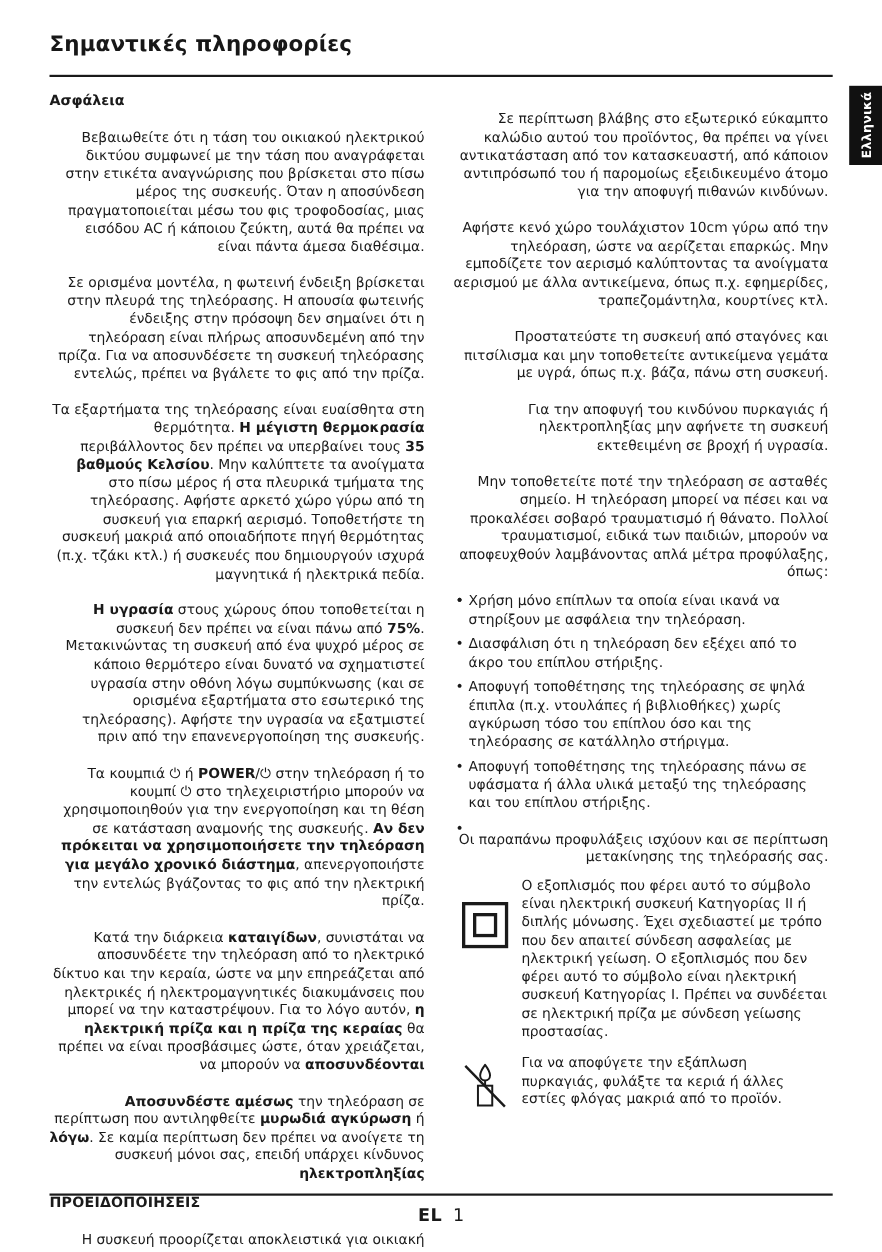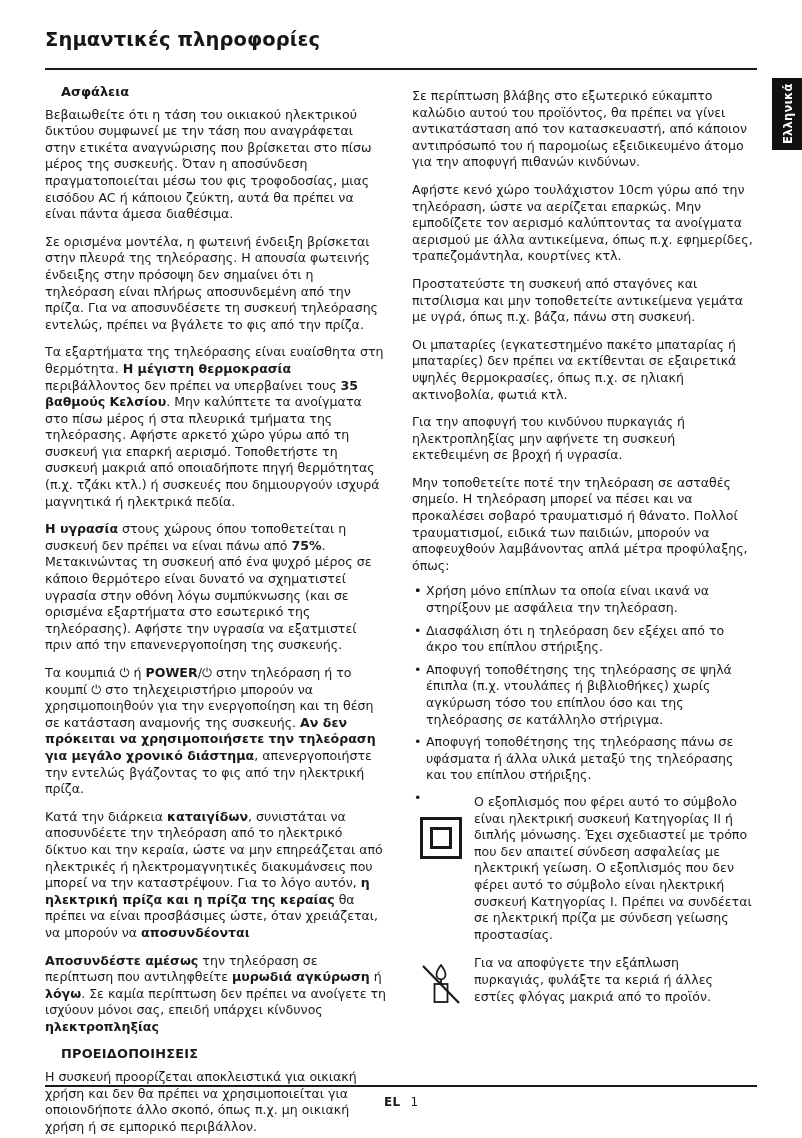--- a/index.html
+++ b/index.html
@@ -73,28 +73,29 @@
     font-size: 12.6px;
     line-height: 16.6px;
     text-align: left;
   }
   .col-left { left: 45px; }
   .col-right { left: 412px; }
 
   .sec-head {
     font-weight: bold;
     font-size: 12.9px;
-    margin: 0 0 6px 16px;
+    margin: 0 0 6px 0;
     line-height: 16.6px;
   }
   .sec-head.caps {
     letter-spacing: 0.2px;
   }
   p.para {
-    margin: 4px 0 11px 0;
+    margin: 16px 0 11px 0;
+    text-align: right;
   }
   p.para:last-child { margin-bottom: 0; }
   p.tight { margin-bottom: 9px; }
   b { font-weight: bold; }
 
   
   ul.bullets {
     list-style: none;
     margin: 0 0 10px 0;
     padding: 0;
@@ -140,21 +141,21 @@
     width: 712px;
     height: 2px;
     background: #1a1a1a;
   }
   .footer {
     position: absolute;
     left: 45px;
     top: 1095px;
     width: 712px;
     text-align: center;
-    font-size: 12px;
+    font-size: 16px;
   }
   .footer .lang-code {
     font-weight: bold;
     letter-spacing: 0.3px;
   }
   .footer .page-num {
     margin-left: 10px;
     font-weight: normal;
   }
   .pw { font-family: "DejaVu Sans", sans-serif; }
@@ -180,45 +181,45 @@
     <p class="para">Σε ορισμένα μοντέλα, η φωτεινή ένδειξη βρίσκεται στην πλευρά της τηλεόρασης. Η απουσία φωτεινής ένδειξης στην πρόσοψη δεν σημαίνει ότι η τηλεόραση είναι πλήρως αποσυνδεμένη από την πρίζα. Για να αποσυνδέσετε τη συσκευή τηλεόρασης εντελώς, πρέπει να βγάλετε το φις από την πρίζα.</p>
 
     <p class="para"><span>Τα εξαρτήματα της τηλεόρασης είναι ευαίσθητα στη θερμότητα. </span><b>Η μέγιστη θερμοκρασία</b><span> περιβάλλοντος δεν πρέπει να υπερβαίνει τους </span><b>35 βαθμούς Κελσίου</b><span>. Μην καλύπτετε τα ανοίγματα στο πίσω μέρος ή στα πλευρικά τμήματα της τηλεόρασης. Αφήστε αρκετό χώρο γύρω από τη συσκευή για επαρκή αερισμό. Τοποθετήστε τη συσκευή μακριά από οποιαδήποτε πηγή θερμότητας (π.χ. τζάκι κτλ.) ή συσκευές που δημιουργούν ισχυρά μαγνητικά ή ηλεκτρικά πεδία.</span></p>
 
     <p class="para"><b>Η υγρασία</b><span> στους χώρους όπου τοποθετείται η συσκευή δεν πρέπει να είναι πάνω από </span><b>75%</b><span>. Μετακινώντας τη συσκευή από ένα ψυχρό μέρος σε κάποιο θερμότερο είναι δυνατό να σχηματιστεί υγρασία στην οθόνη λόγω συμπύκνωσης (και σε ορισμένα εξαρτήματα στο εσωτερικό της τηλεόρασης). Αφήστε την υγρασία να εξατμιστεί πριν από την επανενεργοποίηση της συσκευής.</span></p>
 
     <p class="para"><span>Τα κουμπιά </span><span class="pw">⏻</span><span> ή </span><b>POWER</b><span>/</span><span class="pw">⏻</span><span> στην τηλεόραση ή το κουμπί </span><span class="pw">⏻</span><span> στο τηλεχειριστήριο μπορούν να χρησιμοποιηθούν για την ενεργοποίηση και τη θέση σε κατάσταση αναμονής της συσκευής. </span><b>Αν δεν πρόκειται να χρησιμοποιήσετε την τηλεόραση για μεγάλο χρονικό διάστημα</b><span>, απενεργοποιήστε την εντελώς βγάζοντας το φις από την ηλεκτρική πρίζα.</span></p>
 
     <p class="para"><span>Κατά την διάρκεια </span><b>καταιγίδων</b><span>, συνιστάται να αποσυνδέετε την τηλεόραση από το ηλεκτρικό δίκτυο και την κεραία, ώστε να μην επηρεάζεται από ηλεκτρικές ή ηλεκτρομαγνητικές διακυμάνσεις που μπορεί να την καταστρέψουν. Για το λόγο αυτόν, </span><b>η ηλεκτρική πρίζα και η πρίζα της κεραίας</b><span> θα πρέπει να είναι προσβάσιμες ώστε, όταν χρειάζεται, να μπορούν να </span><b>αποσυνδέονται</b></p>
 
-    <p class="para"><b>Αποσυνδέστε αμέσως</b><span> την τηλεόραση σε περίπτωση που αντιληφθείτε </span><b>μυρωδιά αγκύρωση</b><span> ή </span><b>λόγω</b><span>. Σε καμία περίπτωση δεν πρέπει να ανοίγετε τη ισχύουν μόνοι σας, επειδή υπάρχει κίνδυνος </span><b>ηλεκτροπληξίας</b></p>
+    <p class="para"><b>Αποσυνδέστε αμέσως</b><span> την τηλεόραση σε περίπτωση που αντιληφθείτε </span><b>μυρωδιά αγκύρωση</b><span> ή </span><b>λόγω</b><span>. Σε καμία περίπτωση δεν πρέπει να ανοίγετε τη συσκευή μόνοι σας, επειδή υπάρχει κίνδυνος </span><b>ηλεκτροπληξίας</b></p>
 
     <div class="sec-head caps">ΠΡΟΕΙΔΟΠΟΙΗΣΕΙΣ</div>
 
     <p class="para">Η συσκευή προορίζεται αποκλειστικά για οικιακή χρήση και δεν θα πρέπει να χρησιμοποιείται για οποιονδήποτε άλλο σκοπό, όπως π.χ. μη οικιακή χρήση ή σε εμπορικό περιβάλλον.</p>
   </div>
 
   <div class="col col-right">
 
     <p class="para">Σε περίπτωση βλάβης στο εξωτερικό εύκαμπτο καλώδιο αυτού του προϊόντος, θα πρέπει να γίνει αντικατάσταση από τον κατασκευαστή, από κάποιον αντιπρόσωπό του ή παρομοίως εξειδικευμένο άτομο για την αποφυγή πιθανών κινδύνων.</p>
     <p class="para">Αφήστε κενό χώρο τουλάχιστον 10cm γύρω από την τηλεόραση, ώστε να αερίζεται επαρκώς. Μην εμποδίζετε τον αερισμό καλύπτοντας τα ανοίγματα αερισμού με άλλα αντικείμενα, όπως π.χ. εφημερίδες, τραπεζομάντηλα, κουρτίνες κτλ.</p>
     <p class="para">Προστατεύστε τη συσκευή από σταγόνες και πιτσίλισμα και μην τοποθετείτε αντικείμενα γεμάτα με υγρά, όπως π.χ. βάζα, πάνω στη συσκευή.</p>
-    <p class="para">Οι μπαταρίες (εγκατεστημένο πακέτο μπαταρίας ή μπαταρίες) δεν πρέπει να εκτίθενται σε εξαιρετικά υψηλές θερμοκρασίες, όπως π.χ. σε ηλιακή ακτινοβολία, φωτιά κτλ.</p>
     <p class="para">Για την αποφυγή του κινδύνου πυρκαγιάς ή ηλεκτροπληξίας μην αφήνετε τη συσκευή εκτεθειμένη σε βροχή ή υγρασία.</p>
     <p class="para tight">Μην τοποθετείτε ποτέ την τηλεόραση σε ασταθές σημείο. Η τηλεόραση μπορεί να πέσει και να προκαλέσει σοβαρό τραυματισμό ή θάνατο. Πολλοί τραυματισμοί, ειδικά των παιδιών, μπορούν να αποφευχθούν λαμβάνοντας απλά μέτρα προφύλαξης, όπως:</p>
 
     <ul class="bullets">
       <li><span class="dot">•</span></li>
       <li><span class="dot">•</span><span>Χρήση μόνο επίπλων τα οποία είναι ικανά να στηρίξουν με ασφάλεια την τηλεόραση.</span></li>
       <li><span class="dot">•</span><span>Διασφάλιση ότι η τηλεόραση δεν εξέχει από το άκρο του επίπλου στήριξης.</span></li>
       <li><span class="dot">•</span><span>Αποφυγή τοποθέτησης της τηλεόρασης σε ψηλά έπιπλα (π.χ. ντουλάπες ή βιβλιοθήκες) χωρίς αγκύρωση τόσο του επίπλου όσο και της τηλεόρασης σε κατάλληλο στήριγμα.</span></li>
       <li><span class="dot">•</span><span>Αποφυγή τοποθέτησης της τηλεόρασης πάνω σε υφάσματα ή άλλα υλικά μεταξύ της τηλεόρασης και του επίπλου στήριξης.</span></li>
       <li><span class="dot">•</span></li>
     </ul>
 
+    <p class="para tight">Οι παραπάνω προφυλάξεις ισχύουν και σε περίπτωση μετακίνησης της τηλεόρασής σας.</p>
 
     <div class="note">
       <div class="note-icon">
         <svg width="44" height="44" viewBox="0 0 44 44">
           <rect x="2.5" y="2.5" width="39" height="39" fill="none" stroke="#1a1a1a" stroke-width="3"></rect>
           <rect x="12.5" y="12.5" width="19" height="19" fill="none" stroke="#1a1a1a" stroke-width="3"></rect>
         </svg>
       </div>
       <div class="note-text">Ο εξοπλισμός που φέρει αυτό το σύμβολο είναι ηλεκτρική συσκευή Κατηγορίας II ή διπλής μόνωσης. Έχει σχεδιαστεί με τρόπο που δεν απαιτεί σύνδεση ασφαλείας με ηλεκτρική γείωση. Ο εξοπλισμός που δεν φέρει αυτό το σύμβολο είναι ηλεκτρική συσκευή Κατηγορίας I. Πρέπει να συνδέεται σε ηλεκτρική πρίζα με σύνδεση γείωσης προστασίας.</div>
     </div>

